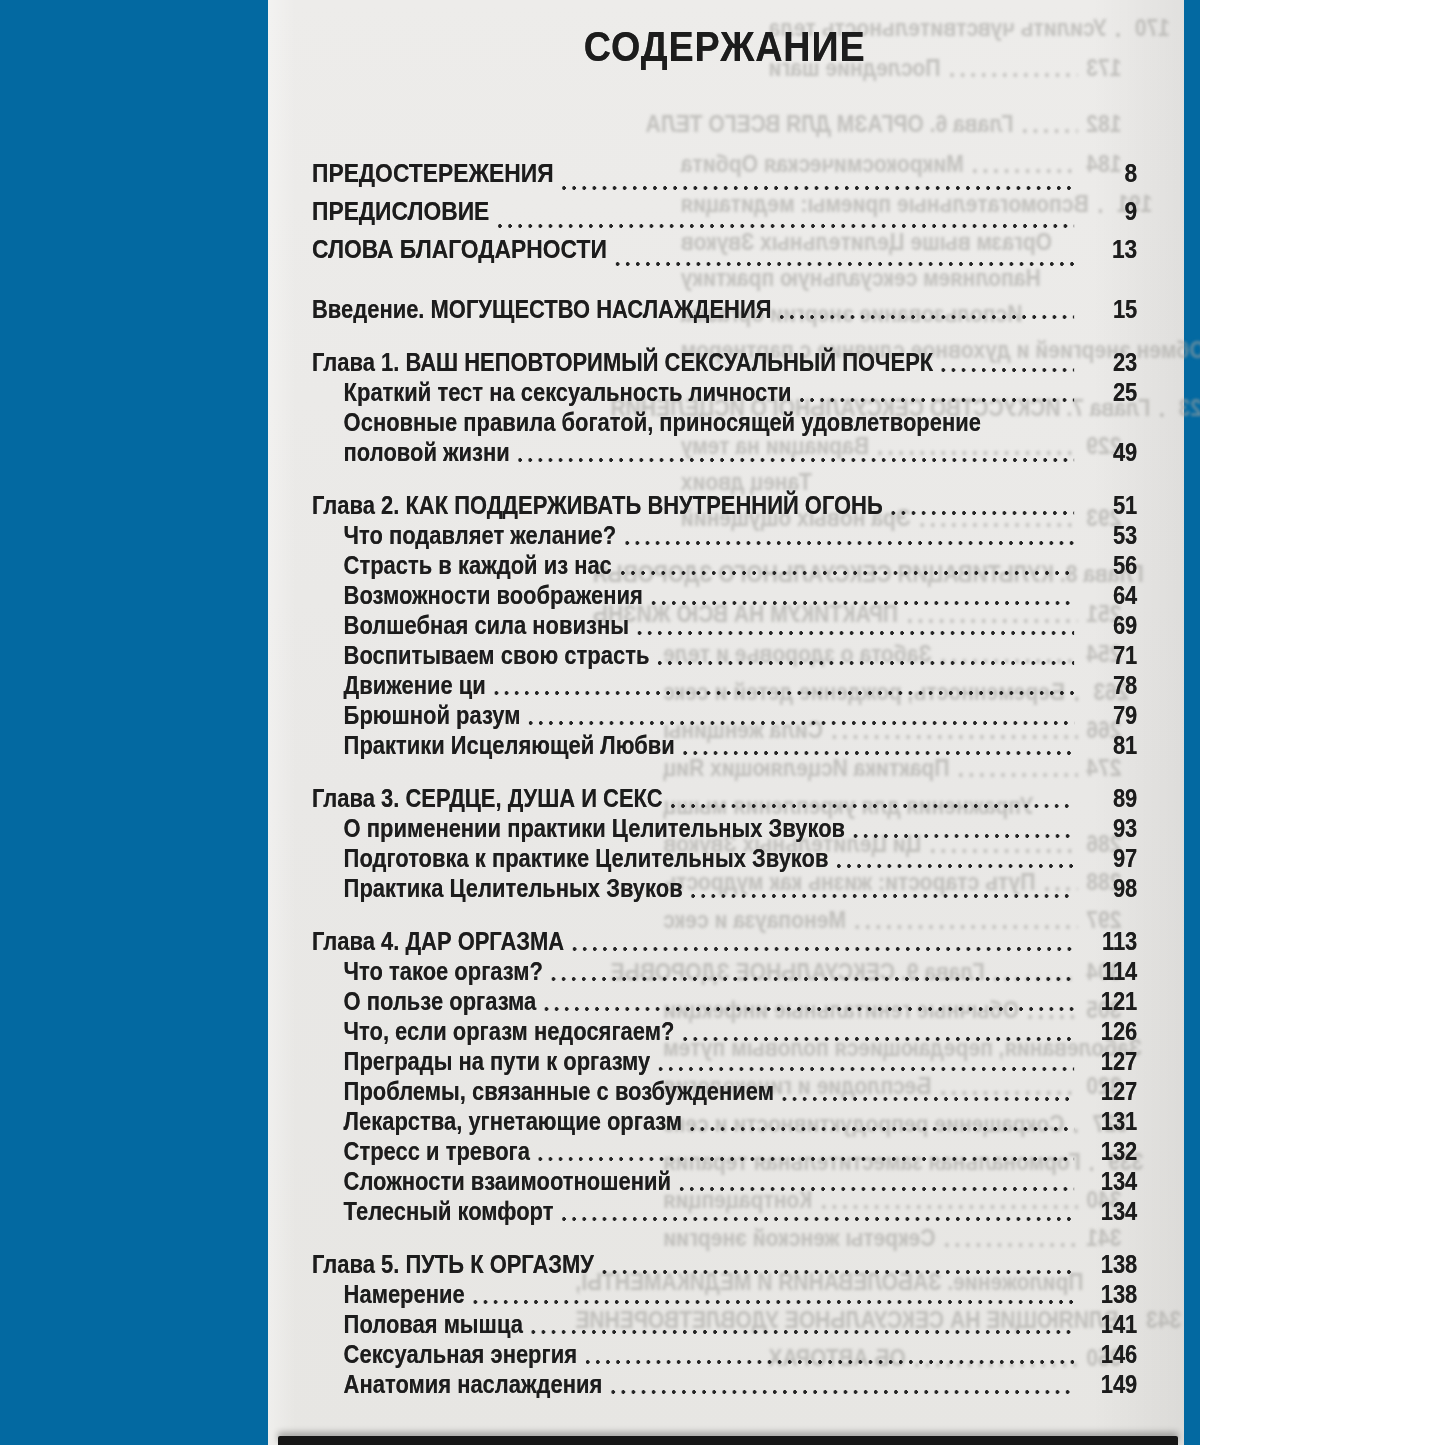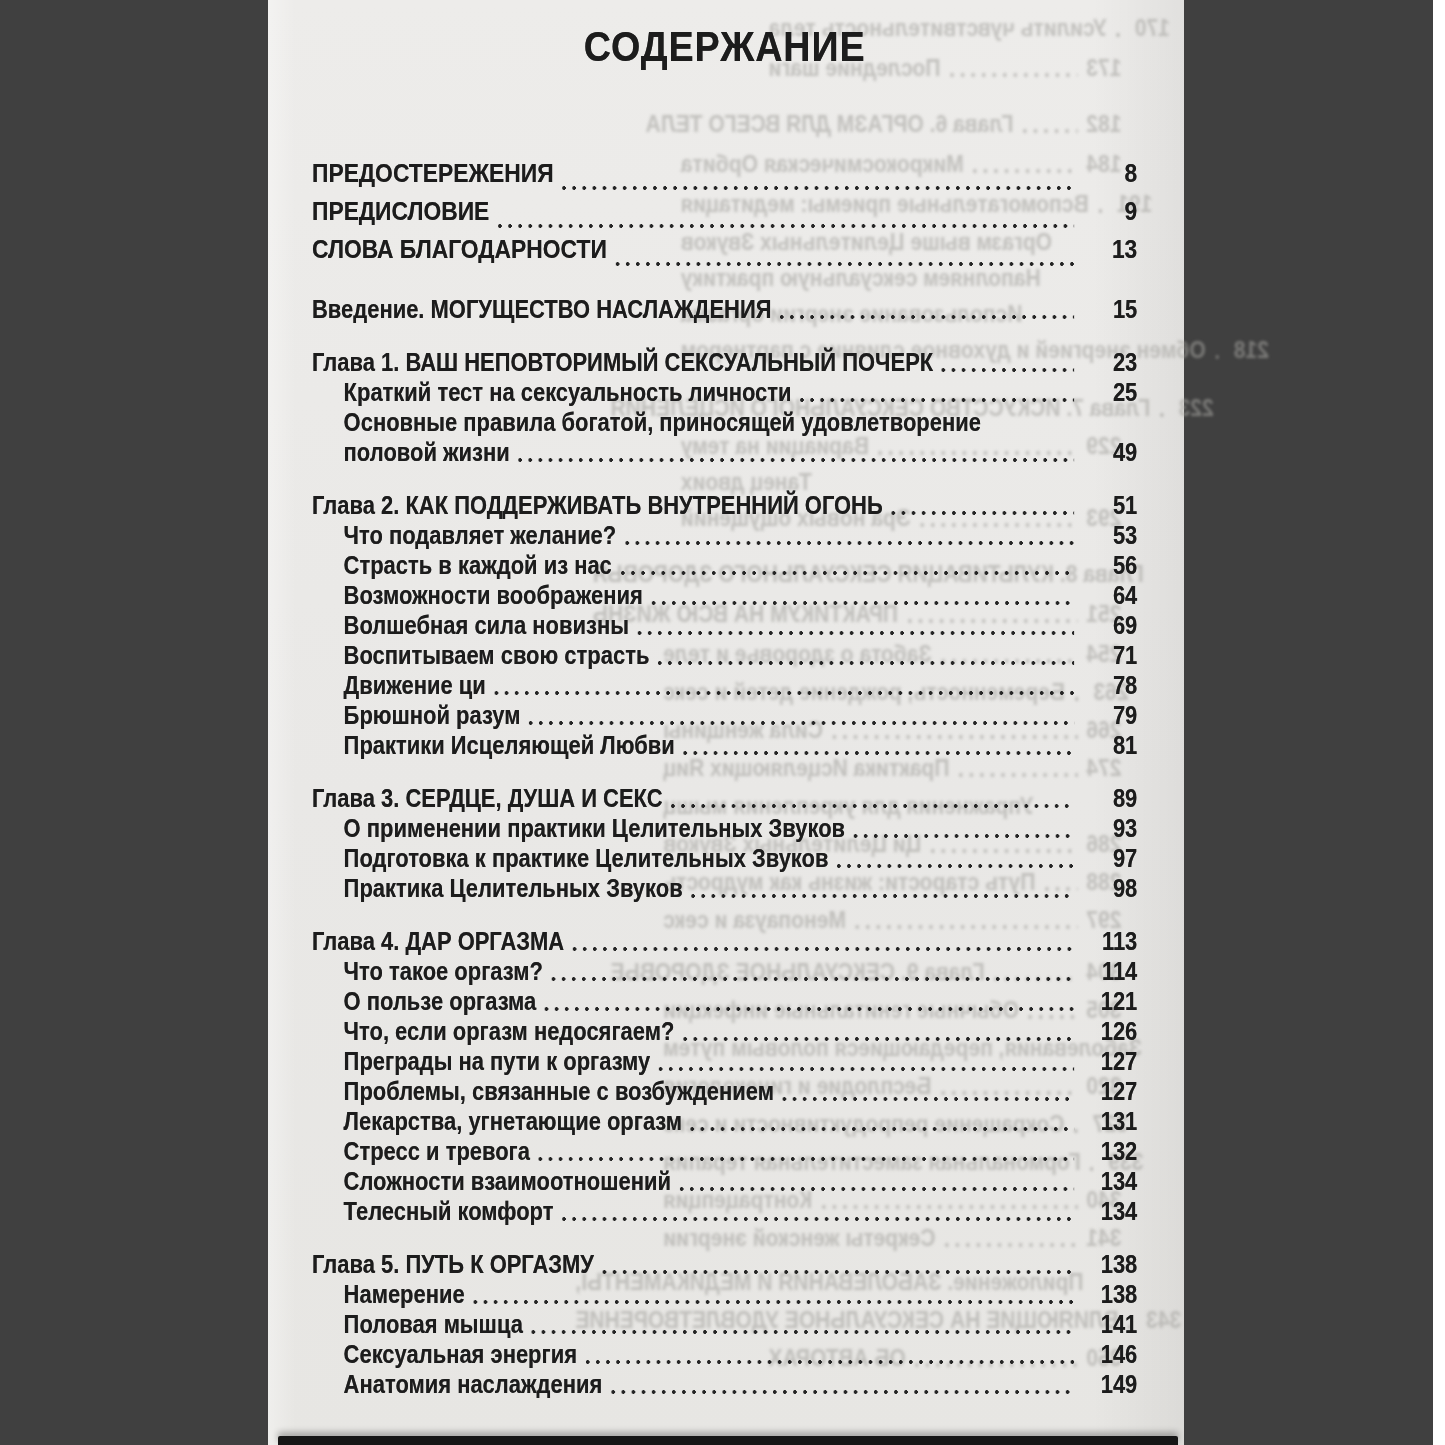--- a/index.html
+++ b/index.html
@@ -1,18 +1,18 @@
 <!DOCTYPE html>
 <html><head>
 <meta charset="utf-8">
 <style>
   html,body{margin:0;padding:0;background:#ffffff;}
   .photo{
-    position:relative;width:1433px;height:1445px;overflow:hidden;
-    background:#404040;
+    position:relative;width:1200px;height:1445px;overflow:hidden;
+    background:#0369a1;
     font-family:"Liberation Sans","DejaVu Sans",sans-serif;
   }
   
   .sheet{
     position:absolute;left:268px;top:0;width:916px;height:1445px;
     background:
       linear-gradient(90deg, rgba(255,255,255,0.35) 0%, rgba(255,255,255,0) 3%, rgba(0,0,0,0) 90%, rgba(0,0,0,0.05) 100%),
       linear-gradient(180deg,#edecea 0%, #e9e8e6 55%, #e7e6e3 100%);
   }
   .sheet-edge{

